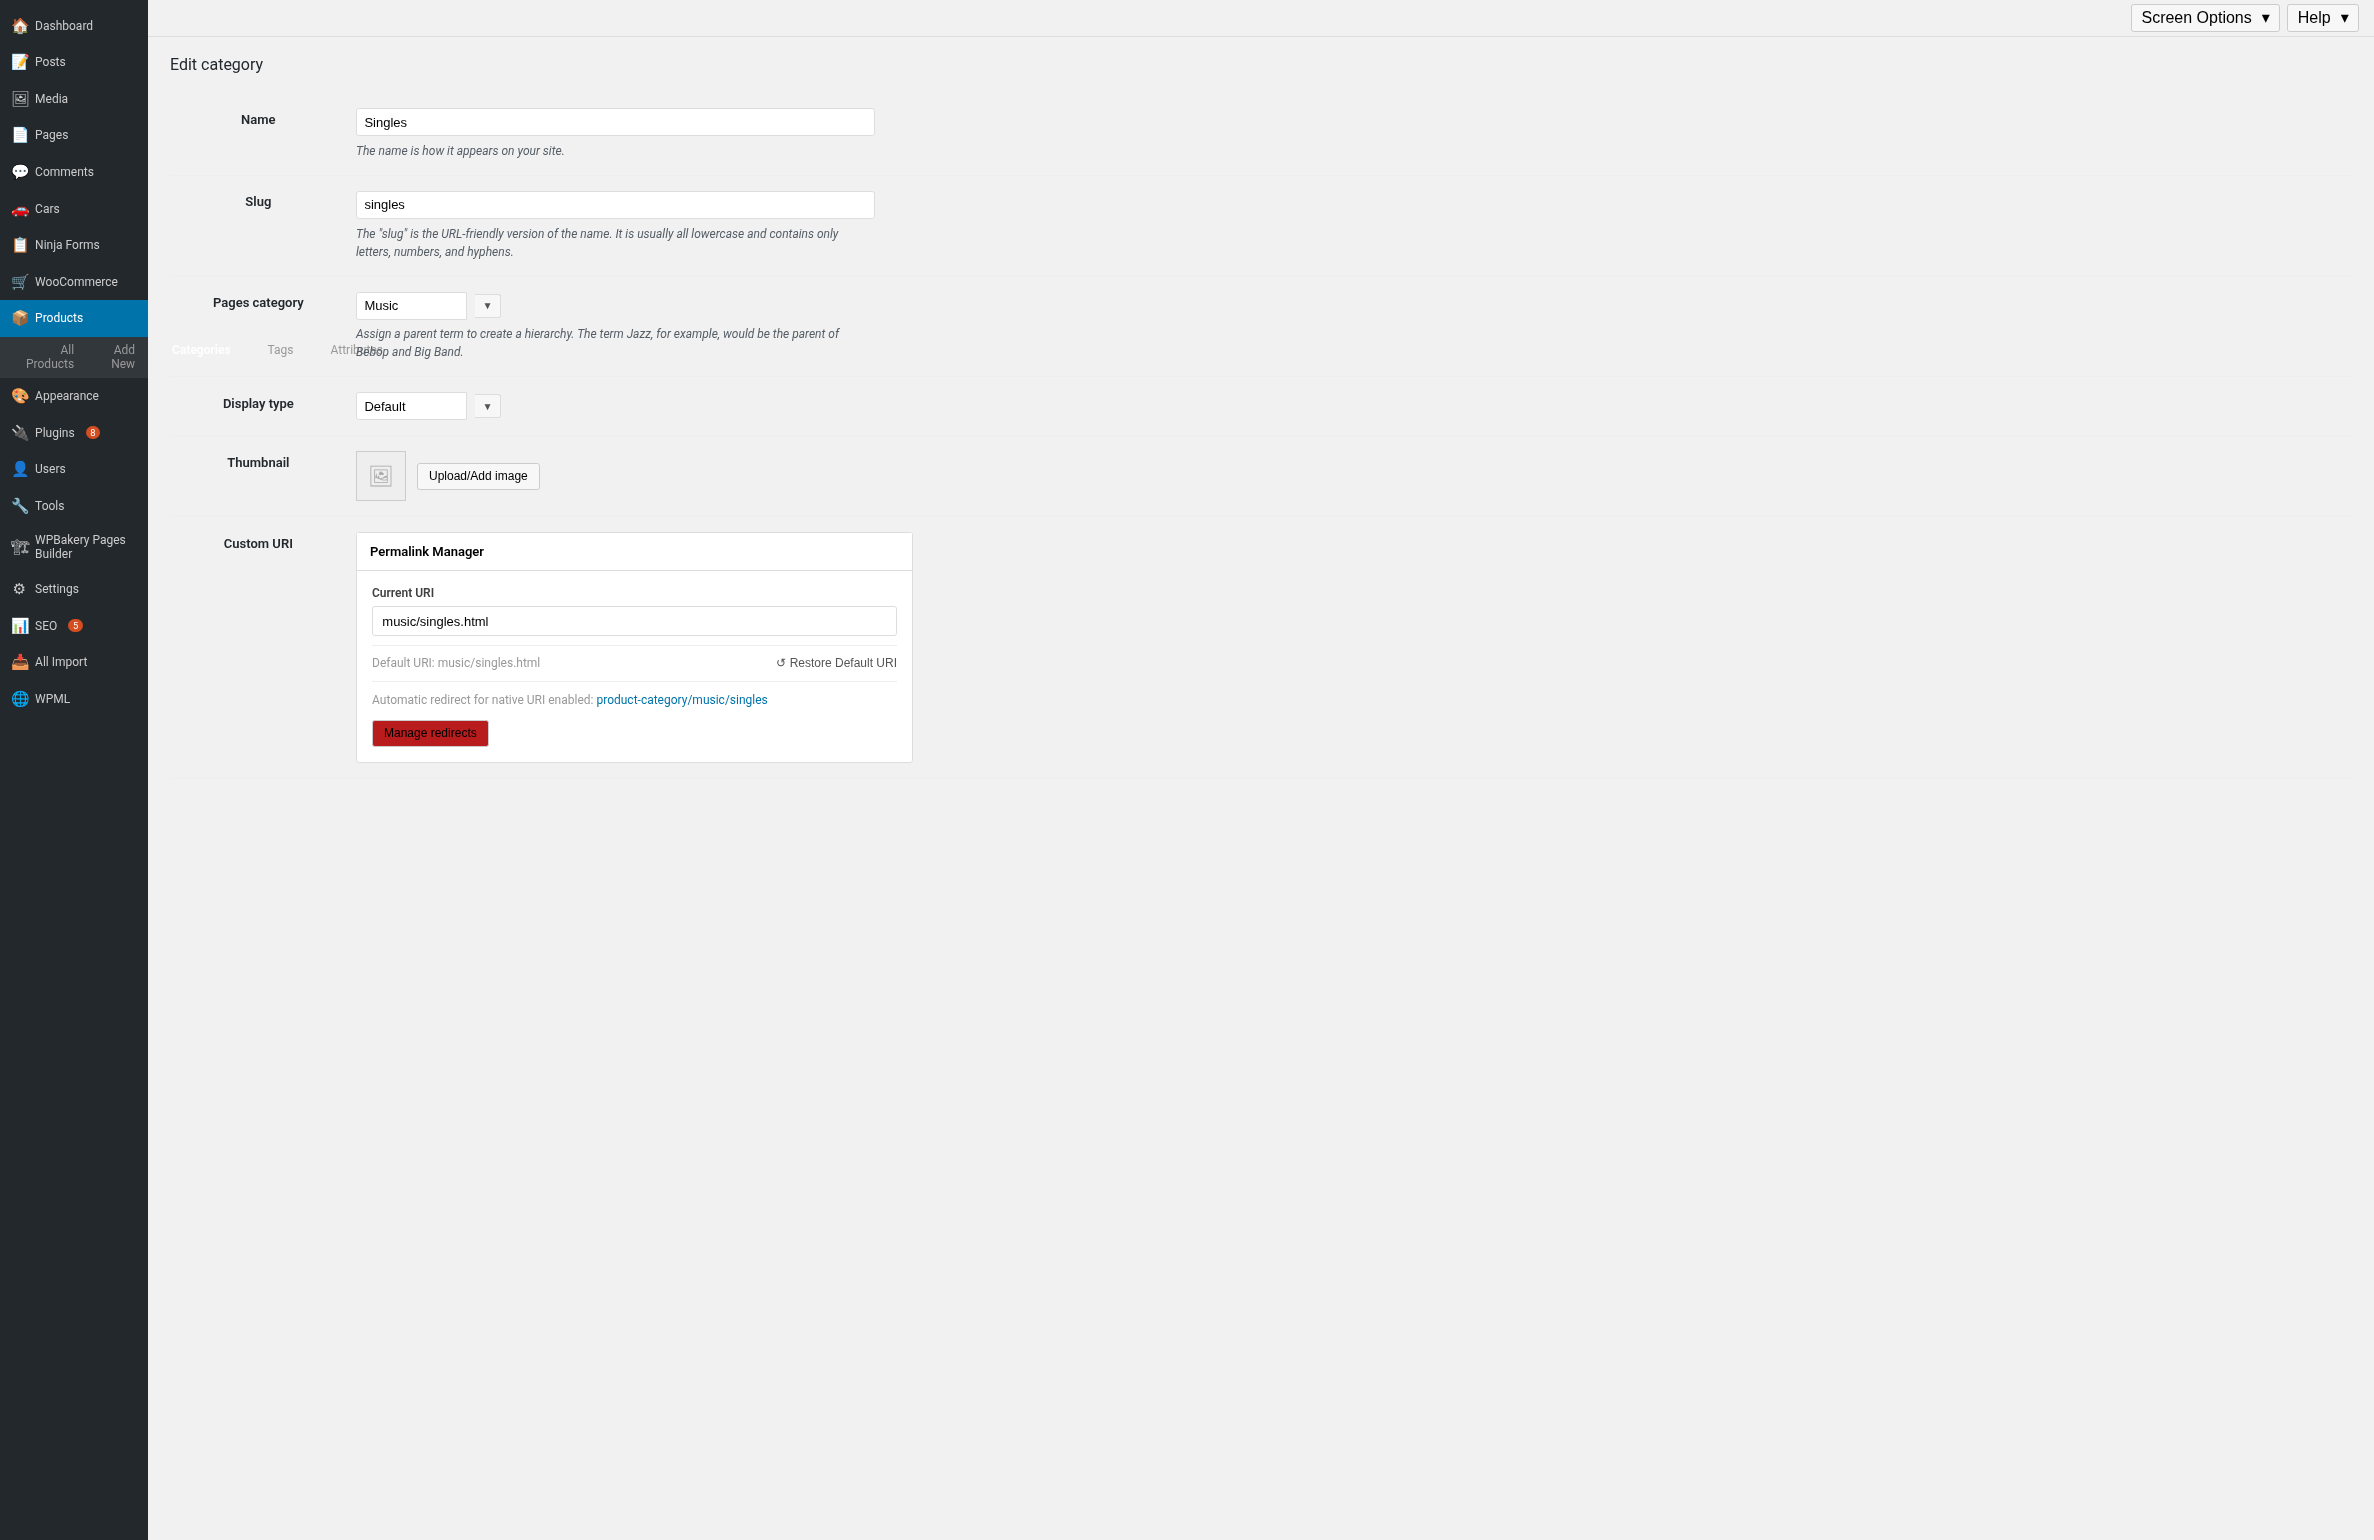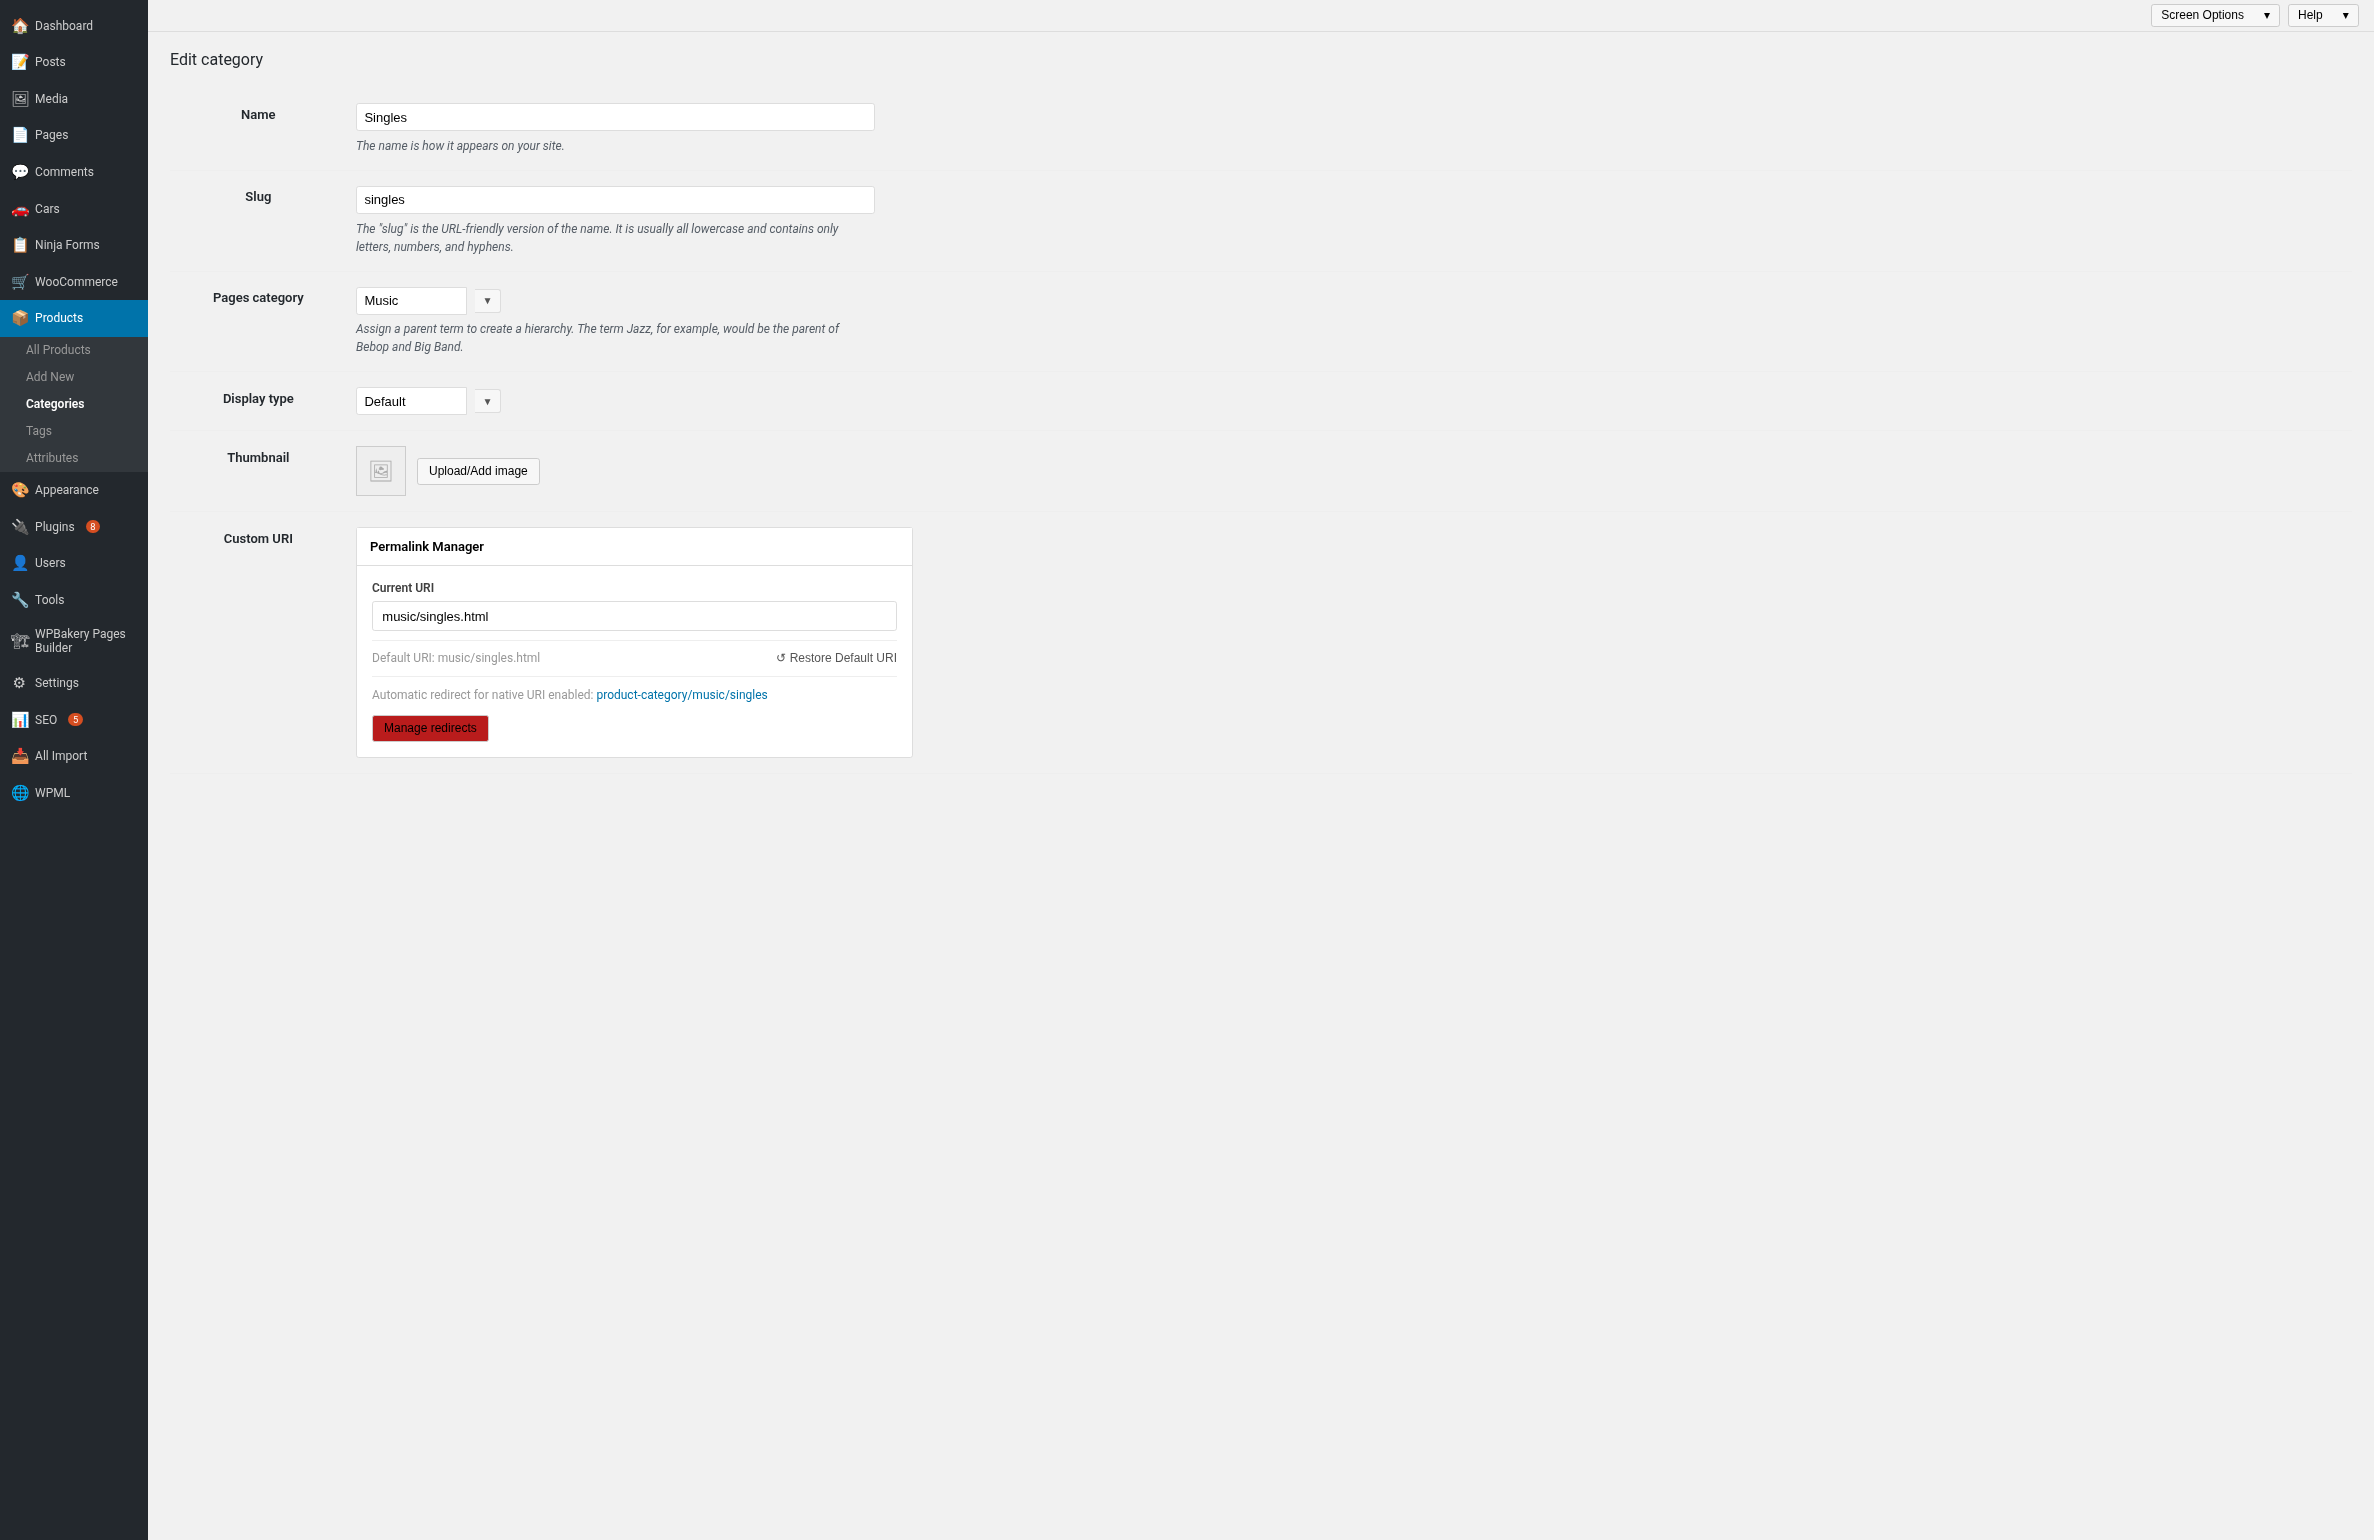--- a/index.html
+++ b/index.html
@@ -43,21 +43,22 @@
       right: 0;
       top: 50%;
       transform: translateY(-50%);
       color: #0073aa;
     }
 
     
     .submenu {
       background: #32373c;
       display: flex;
-      flex-direction: column;
+      flex-direction: row;
+      text-align: right;
     }
     .submenu-item {
       padding: 6.5px 11px 6.5px 26px;
       color: #999;
       cursor: pointer;
       font-size: 12px;
     }
     .submenu-item.active { color: #fff; font-weight: 600; }
 
     
@@ -75,25 +76,25 @@
       align-items: center;
       padding: 3.7px 15px;
       gap: 7.4px;
       border-bottom: 0.9px solid #ddd;
     }
     .topbar-btn {
       background: #f7f7f7;
       border: 0.9px solid #ccc;
       border-radius: 2.8px;
       padding: 3.7px 9.3px;
-      font-size: 12px;
-      cursor: pointer;
-      display: flex;
-      align-items: center;
-      gap: 20px;
+      font-size: 16px;
+      cursor: pointer;
+      display: flex;
+      align-items: center;
+      gap: 10px;
     }
 
     
     #content {
       padding: 18.6px 22px;
       flex: 1;
     }
 
     h1.page-title {
       font-size: 16px;

